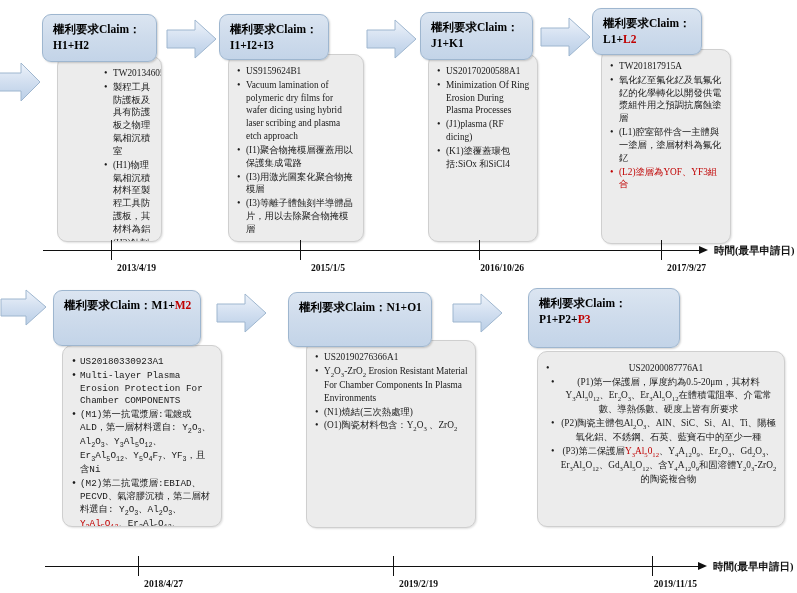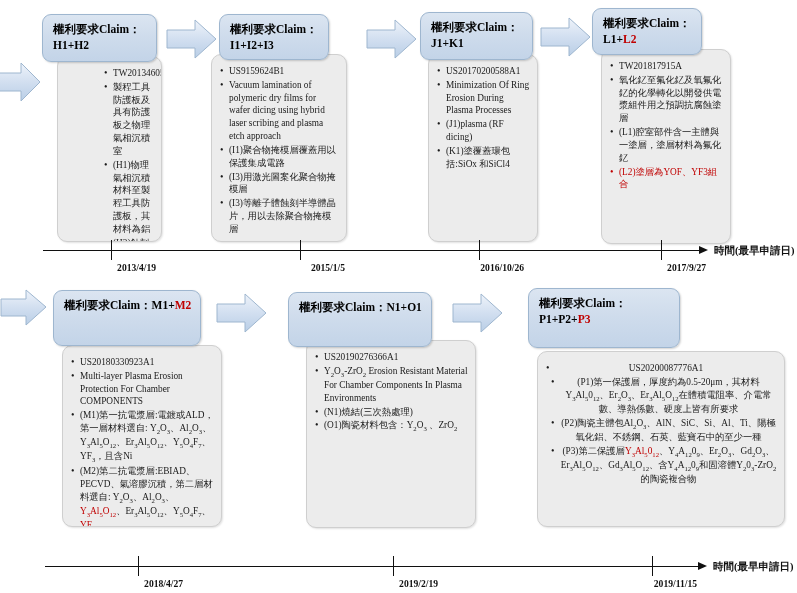--- a/index.html
+++ b/index.html
@@ -153,21 +153,21 @@
   </div>
 
   <svg class="arrow" style="left:166px; top:18px;" width="52" height="42" viewBox="0 0 52 42">
     <polygon points="1,12 29,12 29,2 50,21 29,40 29,30 1,30" fill="url(#ag1)" stroke="#9eb6cf" stroke-width="1"></polygon>
   </svg>
 
   <div class="claim-head" style="left:219px; top:14px; width:110px; height:46px;">
     <span>權利要求Claim：</span><br>
     <span>I1+I2+I3</span>
   </div>
-  <div class="claim-body" style="left:211px; top:54px; width:136px; height:188px;">
+  <div class="claim-body" style="left:228px; top:54px; width:136px; height:188px;">
     <ul>
       <li>US9159624B1</li>
       <li>Vacuum lamination of polymeric dry films for wafer dicing using hybrid laser scribing and plasma etch approach</li>
       <li>(I1)聚合物掩模層覆蓋用以保護集成電路</li>
       <li>(I3)用激光圖案化聚合物掩模層</li>
       <li>(I3)等離子體蝕刻半導體晶片，用以去除聚合物掩模層</li>
     </ul>
   </div>
 
   <svg class="arrow" style="left:366px; top:18px;" width="52" height="42" viewBox="0 0 52 42">
@@ -220,21 +220,21 @@
   <div class="tick" style="left:661px; top:240px; height:20px;"></div>
   <div class="tick-label" style="left:616px; top:262px; width:90px;">2017/9/27</div>
 
   <svg class="arrow" style="left:0px; top:288px;" width="48" height="40" viewBox="0 0 48 40">
     <polygon points="1,11 26,11 26,2 46,19 26,37 26,28 1,28" fill="url(#ag1)" stroke="#9eb6cf" stroke-width="1"></polygon>
   </svg>
 
   <div class="claim-head" style="left:53px; top:290px; width:148px; height:56px;">
     <span>權利要求Claim：M1+</span><span class="hl">M2</span>
   </div>
-  <div class="claim-body" style="left:62px; top:345px; width:160px; height:182px;">
+  <div class="claim-body" style="left:62px; top:345px; width:160px; height:182px;font-family:Liberation Mono, monospace;">
     <ul>
       <li>US20180330923A1</li>
       <li>Multi-layer Plasma Erosion Protection For Chamber COMPONENTS</li>
       <li>(M1)第一抗電漿層:電鍍或ALD，第一層材料選自: Y<sub>2</sub>O<sub>3</sub>、Al<sub>2</sub>O<sub>3</sub>、Y<sub>3</sub>Al<sub>5</sub>O<sub>12</sub>、Er<sub>3</sub>Al<sub>5</sub>O<sub>12</sub>、Y<sub>5</sub>O<sub>4</sub>F<sub>7</sub>、YF<sub>3</sub>，且含Ni</li>
       <li>(M2)第二抗電漿層:EBIAD、PECVD、氣溶膠沉積，第二層材料選自: Y<sub>2</sub>O<sub>3</sub>、Al<sub>2</sub>O<sub>3</sub>、<span class="red">Y<sub>3</sub>Al<sub>5</sub>O<sub>12</sub></span>、Er<sub>3</sub>Al<sub>5</sub>O<sub>12</sub>、Y<sub>5</sub>O<sub>4</sub>F<sub>7</sub>、<span class="red">YF<sub>3</sub></span></li>
     </ul>
   </div>
 
   <svg class="arrow" style="left:216px; top:292px;" width="52" height="42" viewBox="0 0 52 42">
     <polygon points="1,12 29,12 29,2 50,21 29,40 29,30 1,30" fill="url(#ag1)" stroke="#9eb6cf" stroke-width="1"></polygon>

